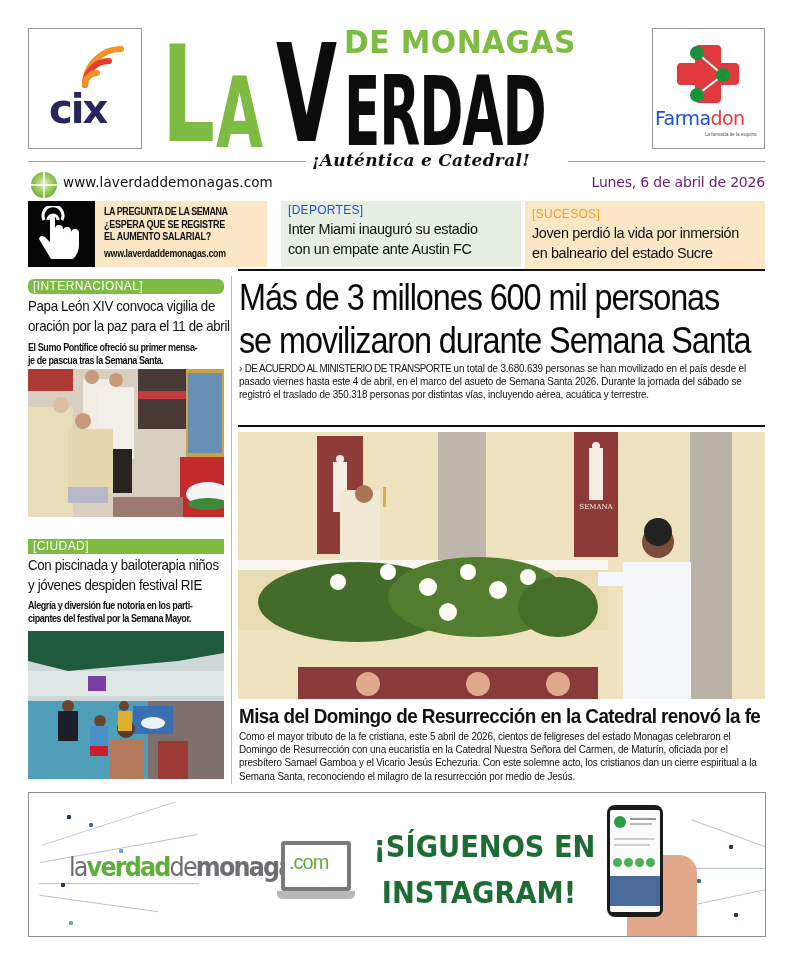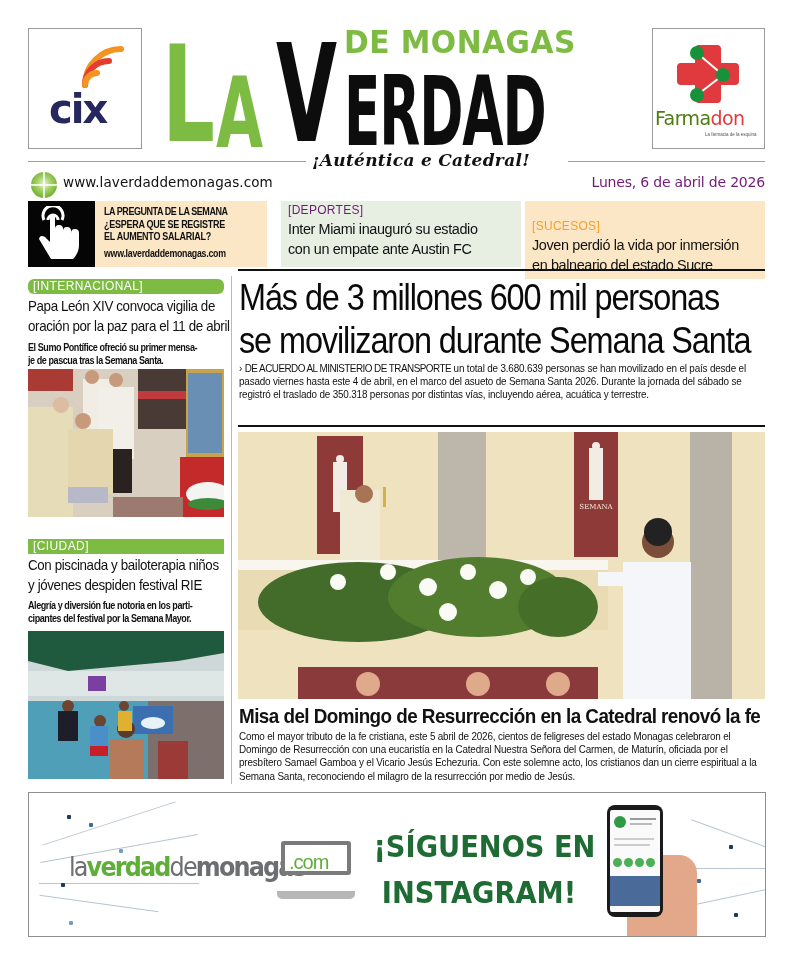--- a/index.html
+++ b/index.html
@@ -7,21 +7,21 @@
   body { position: relative; font-family: "Liberation Sans", sans-serif; color: #111; }
 
   
   .ad-box { position: absolute; border: 1px solid #9a9a9a; background: #fff; }
   #ad-cix { left: 28px; top: 28px; width: 114px; height: 121px; }
   #ad-farmadon { left: 652px; top: 28px; width: 113px; height: 121px; }
 
   .cix-word { position: absolute; left: 20px; top: 57px; font-family: "DejaVu Sans", sans-serif; font-weight: bold; font-size: 40px; color: #25275e; letter-spacing: -2px; }
 
   .farmadon-word { position: absolute; left: 2px; top: 78px; font-family: "DejaVu Sans", sans-serif; font-size: 19px; letter-spacing: -0.6px; }
-  .farmadon-word .g { color: #4d7c0f; }
+  .farmadon-word .g { color: #1d4ed8; }
   .farmadon-word .r { color: #e03a3e; }
   .farmadon-tag { position: absolute; left: 52px; top: 103px; font-size: 4.5px; color: #555; }
 
   .logo-la { position: absolute; left: 162px; top: 28px; font-family: "DejaVu Sans", sans-serif; font-weight: bold; color: #7dbb42; line-height: 1; }
   .logo-la .L { position: absolute; left: 0; top: 0; font-size: 134px; transform: scaleX(0.62); transform-origin: left top; }
   .logo-la .A { position: absolute; left: 54px; top: 36px; font-size: 98px; transform: scaleX(0.62); transform-origin: left top; }
   .logo-verdad { position: absolute; left: 276px; top: 26px; font-family: "DejaVu Sans", sans-serif; font-weight: bold; color: #0d0d0d; line-height: 1; }
   .logo-verdad .V { position: absolute; left: 0; top: 0; font-size: 136px; transform: scaleX(0.58); transform-origin: left top; }
   .logo-verdad .rest { position: absolute; left: 68px; top: 38px; font-size: 96px; transform: scaleX(0.555); transform-origin: left top; letter-spacing: -2px; white-space: nowrap; }
   .logo-demonagas { position: absolute; left: 344px; top: 23px; font-family: "DejaVu Sans", sans-serif; font-weight: bold; font-size: 32px; color: #7dbb42; letter-spacing: 0.5px; white-space: nowrap; transform: scaleX(0.93); transform-origin: left top; }
@@ -38,23 +38,23 @@
   .date { position: absolute; right: 29px; top: 174px; font-family: "DejaVu Sans", sans-serif; font-size: 14px; color: #701a75; letter-spacing: -0.2px; }
 
   
   .teaser-black { position: absolute; left: 28px; top: 201px; width: 67px; height: 66px; background: #050505; }
   .teaser-q { position: absolute; left: 95px; top: 201px; width: 172px; height: 66px; background: #fbe6c6; padding: 5px 0 0 9px; }
   .teaser-q .t1 { font-size: 10px; font-weight: bold; color: #111; letter-spacing: -0.5px; transform: scaleX(0.9); transform-origin: left; white-space: nowrap; }
   .teaser-q .t2 { font-size: 10px; font-weight: bold; color: #111; margin-top: 2px; line-height: 12px; letter-spacing: -0.3px; transform: scaleX(0.9); transform-origin: left; white-space: nowrap; }
   .teaser-q .t3 { font-size: 10px; font-weight: bold; color: #111; margin-top: 5px; letter-spacing: -0.3px; transform: scaleX(0.88); transform-origin: left; white-space: nowrap; }
 
   .teaser-sport { position: absolute; left: 281px; top: 201px; width: 240px; height: 66px; background: #e6efe2; padding: 2px 0 0 7px; }
-  .teaser-crime { position: absolute; left: 525px; top: 201px; width: 240px; height: 78px; background: #fbe6c6; padding: 18px 0 0 7px; }
+  .teaser-crime { position: absolute; left: 525px; top: 201px; width: 240px; height: 69px; background: #fbe6c6; padding: 6px 0 0 7px; }
   .teaser-label { font-size: 12px; letter-spacing: 0.3px; }
-  .teaser-sport .teaser-label { color: #701a75; }
+  .teaser-sport .teaser-label { color: #1d4ed8; }
   .teaser-crime .teaser-label { color: #f0a030; }
   .teaser-title { font-size: 15.5px; color: #111; line-height: 20px; margin-top: 2px; letter-spacing: -0.4px; transform: scaleX(0.93); transform-origin: left; white-space: nowrap; }
 
   .rule-black { position: absolute; height: 2px; background: #111; }
 
   
   .col-divider { position: absolute; left: 231px; top: 276px; width: 1px; height: 508px; background: #b9b9b9; }
   .section-bar { position: absolute; left: 28px; width: 196px; height: 15px; background: #7dbb42; color: #fff; font-size: 12px; padding-left: 5px; line-height: 15px; letter-spacing: 0.4px; }
   .left-title { position: absolute; left: 28px; width: 204px; font-size: 14.5px; line-height: 20px; color: #111; letter-spacing: -0.4px; transform: scaleX(0.92); transform-origin: left top; white-space: nowrap; }
   .left-sub { position: absolute; left: 28px; width: 210px; font-size: 10.5px; font-weight: bold; line-height: 13px; color: #111; letter-spacing: -0.5px; transform: scaleX(0.86); transform-origin: left top; white-space: nowrap; }
@@ -66,21 +66,21 @@
   .main-lede .caps { font-weight: normal; letter-spacing: -0.6px; }
 
   .second-head { position: absolute; left: 239px; top: 704px; font-size: 20.5px; line-height: 24px; color: #111; letter-spacing: -0.6px; white-space: nowrap; transform: scaleX(0.92); transform-origin: left top; }
   .second-body { position: absolute; left: 239px; top: 730px; width: 594px; font-size: 11.2px; line-height: 13.2px; color: #111; letter-spacing: -0.2px; transform: scaleX(0.885); transform-origin: left top; }
 
   
   .banner { position: absolute; left: 28px; top: 792px; width: 738px; height: 145px; border: 1px solid #8e8e8e; background: #fff; overflow: hidden; }
   .banner-logo { position: absolute; left: 40px; top: 59px; font-family: "DejaVu Sans", sans-serif; font-size: 26px; letter-spacing: -2px; white-space: nowrap; transform: scaleX(0.92); transform-origin: left top; }
   .banner-logo .g1 { color: #6d6e71; font-weight: normal; }
   .banner-logo .g2 { color: #5fae3a; font-weight: bold; }
-  .laptop { position: absolute; left: 252px; top: 48px; width: 70px; height: 34px; border: 4px solid #7a7a7a; border-radius: 3px; background: #fff; }
+  .laptop { position: absolute; left: 252px; top: 48px; width: 70px; height: 50px; border: 4px solid #7a7a7a; border-radius: 3px; background: #fff; }
   .laptop-base { position: absolute; left: 248px; top: 98px; width: 78px; height: 8px; background: #b7b7b7; border-radius: 0 0 5px 5px; }
   .laptop .com { position: absolute; left: 4px; top: 6px; font-size: 20px; color: #5fae3a; letter-spacing: -1px; }
   .banner-cta { position: absolute; left: 330px; top: 30px; width: 240px; text-align: center; font-family: "DejaVu Sans", sans-serif; font-weight: bold; font-size: 31px; line-height: 46px; color: #1f6b34; letter-spacing: 0px; transform: scaleX(0.88); transform-origin: center top; white-space: nowrap; }
   .phone { position: absolute; left: 578px; top: 12px; width: 56px; height: 112px; background: #1a1a1a; border-radius: 8px; padding: 5px 3px; }
   .phone-screen { width: 100%; height: 100%; background: #fafafa; border-radius: 2px; position: relative; overflow: hidden; }
   .hand { position: absolute; left: 598px; top: 62px; width: 70px; height: 90px; background: #e3a88a; border-radius: 30px 18px 0 0; }
   .circuit { position: absolute; height: 1px; background: #b8c4cf; }
   .node { position: absolute; width: 4px; height: 4px; background: #1f3b5b; border-radius: 1px; }
 </style>
 </head>

